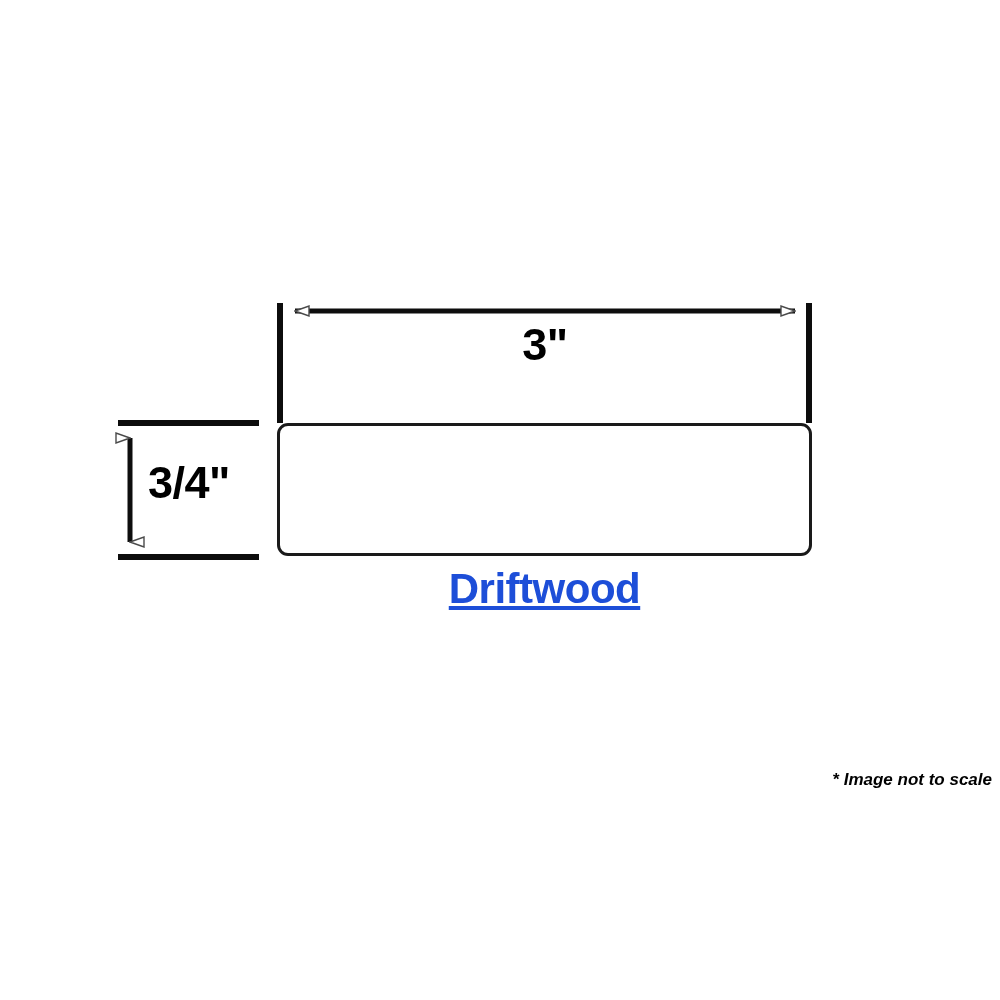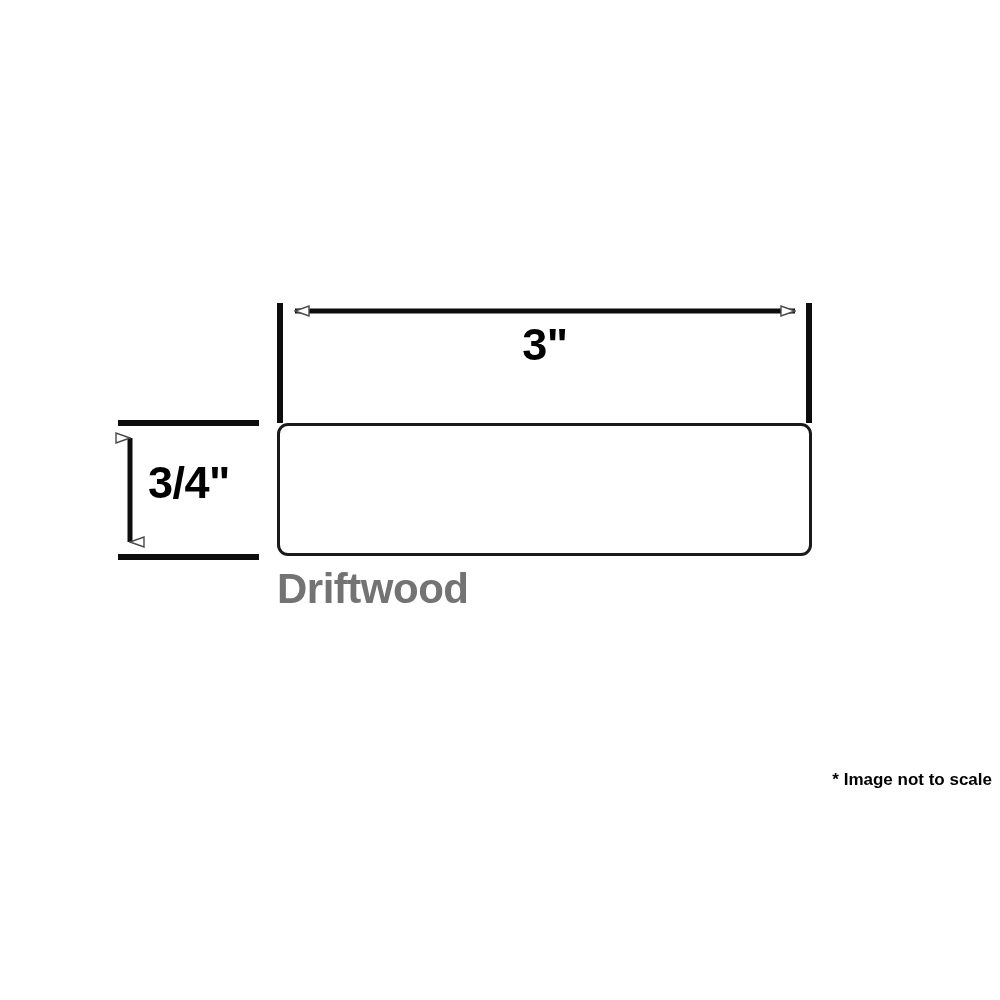--- a/index.html
+++ b/index.html
@@ -77,38 +77,41 @@
     font-size: 45px;
     letter-spacing: -0.5px;
   }
 
   
   #product-name {
     position: absolute;
     left: 277px;
     top: 568px;
     width: 535px;
-    color: #737373;
+    text-align: center;
+    color: #1d4ed8;
     font-size: 42px;
     font-weight: bold;
     line-height: 1;
     letter-spacing: -0.5px;
     white-space: nowrap;
+    text-decoration: underline;
   }
 
   
   #scale-note {
     position: absolute;
     right: 8px;
     top: 771px;
     color: #000000;
     font-size: 17px;
     font-weight: bold;
     line-height: 1;
     white-space: nowrap;
+    font-style: italic;
   }
 </style>
 </head>
 <body>
 
 <div id="canvas">
 
   <div class="ext-line-vert" id="ext-left"></div>
   <div class="ext-line-vert" id="ext-right"></div>
 

